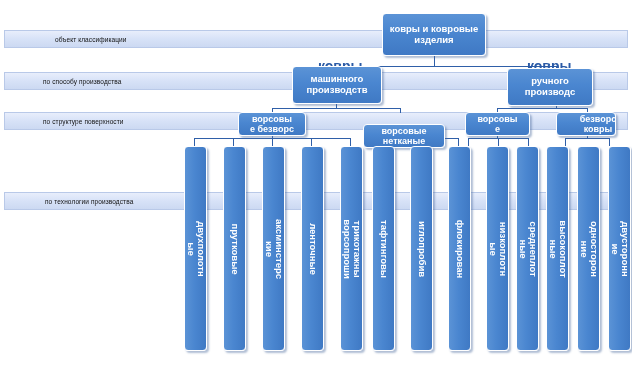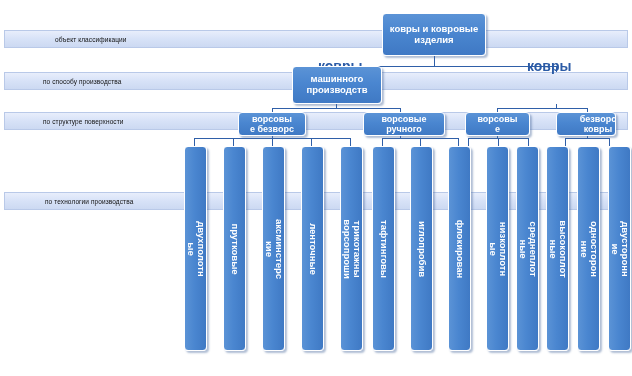--- a/index.html
+++ b/index.html
@@ -173,29 +173,32 @@
   <span class="caption" style="left:527px; top:58px;">ковры</span>
 
   <div class="node lvl2" style="left:292px; top:66px; width:90px; height:38px;">
     <span class="node-text">машинного производств</span>
   </div>
 
   <div class="node root" style="left:382px; top:13px; width:104px; height:43px;">
     <span class="node-text">ковры и ковровые изделия</span>
   </div>
 
+  <div class="node lvl2" style="left:507px; top:68px; width:86px; height:38px;">
+    <span class="node-text">ручного производс</span>
+  </div>
 
   <div class="node lvl3" style="left:238px; top:112px; width:68px; height:24px; flex-direction:column;">
     <span class="node-text">ворсовы</span>
     <span class="node-text">е безворс</span>
   </div>
 
-  <div class="node lvl3" style="left:363px; top:112px; width:82px; height:24px; flex-direction:column;">
+  <div class="node lvl3" style="left:363px; top:124px; width:82px; height:24px; flex-direction:column;">
     <span class="node-text">ворсовые</span>
-    <span class="node-text">ручного</span>
+    <span class="node-text">нетканые</span>
   </div>
 
   <div class="node lvl3" style="left:465px; top:112px; width:65px; height:24px; flex-direction:column;">
     <span class="node-text">ворсовы</span>
     <span class="node-text">е</span>
   </div>
 
   <div class="node lvl3" style="left:556px; top:112px; width:60px; height:24px; flex-direction:column;padding-left:24px;">
     <span class="node-text">безворс</span>
     <span class="node-text">ковры</span>

